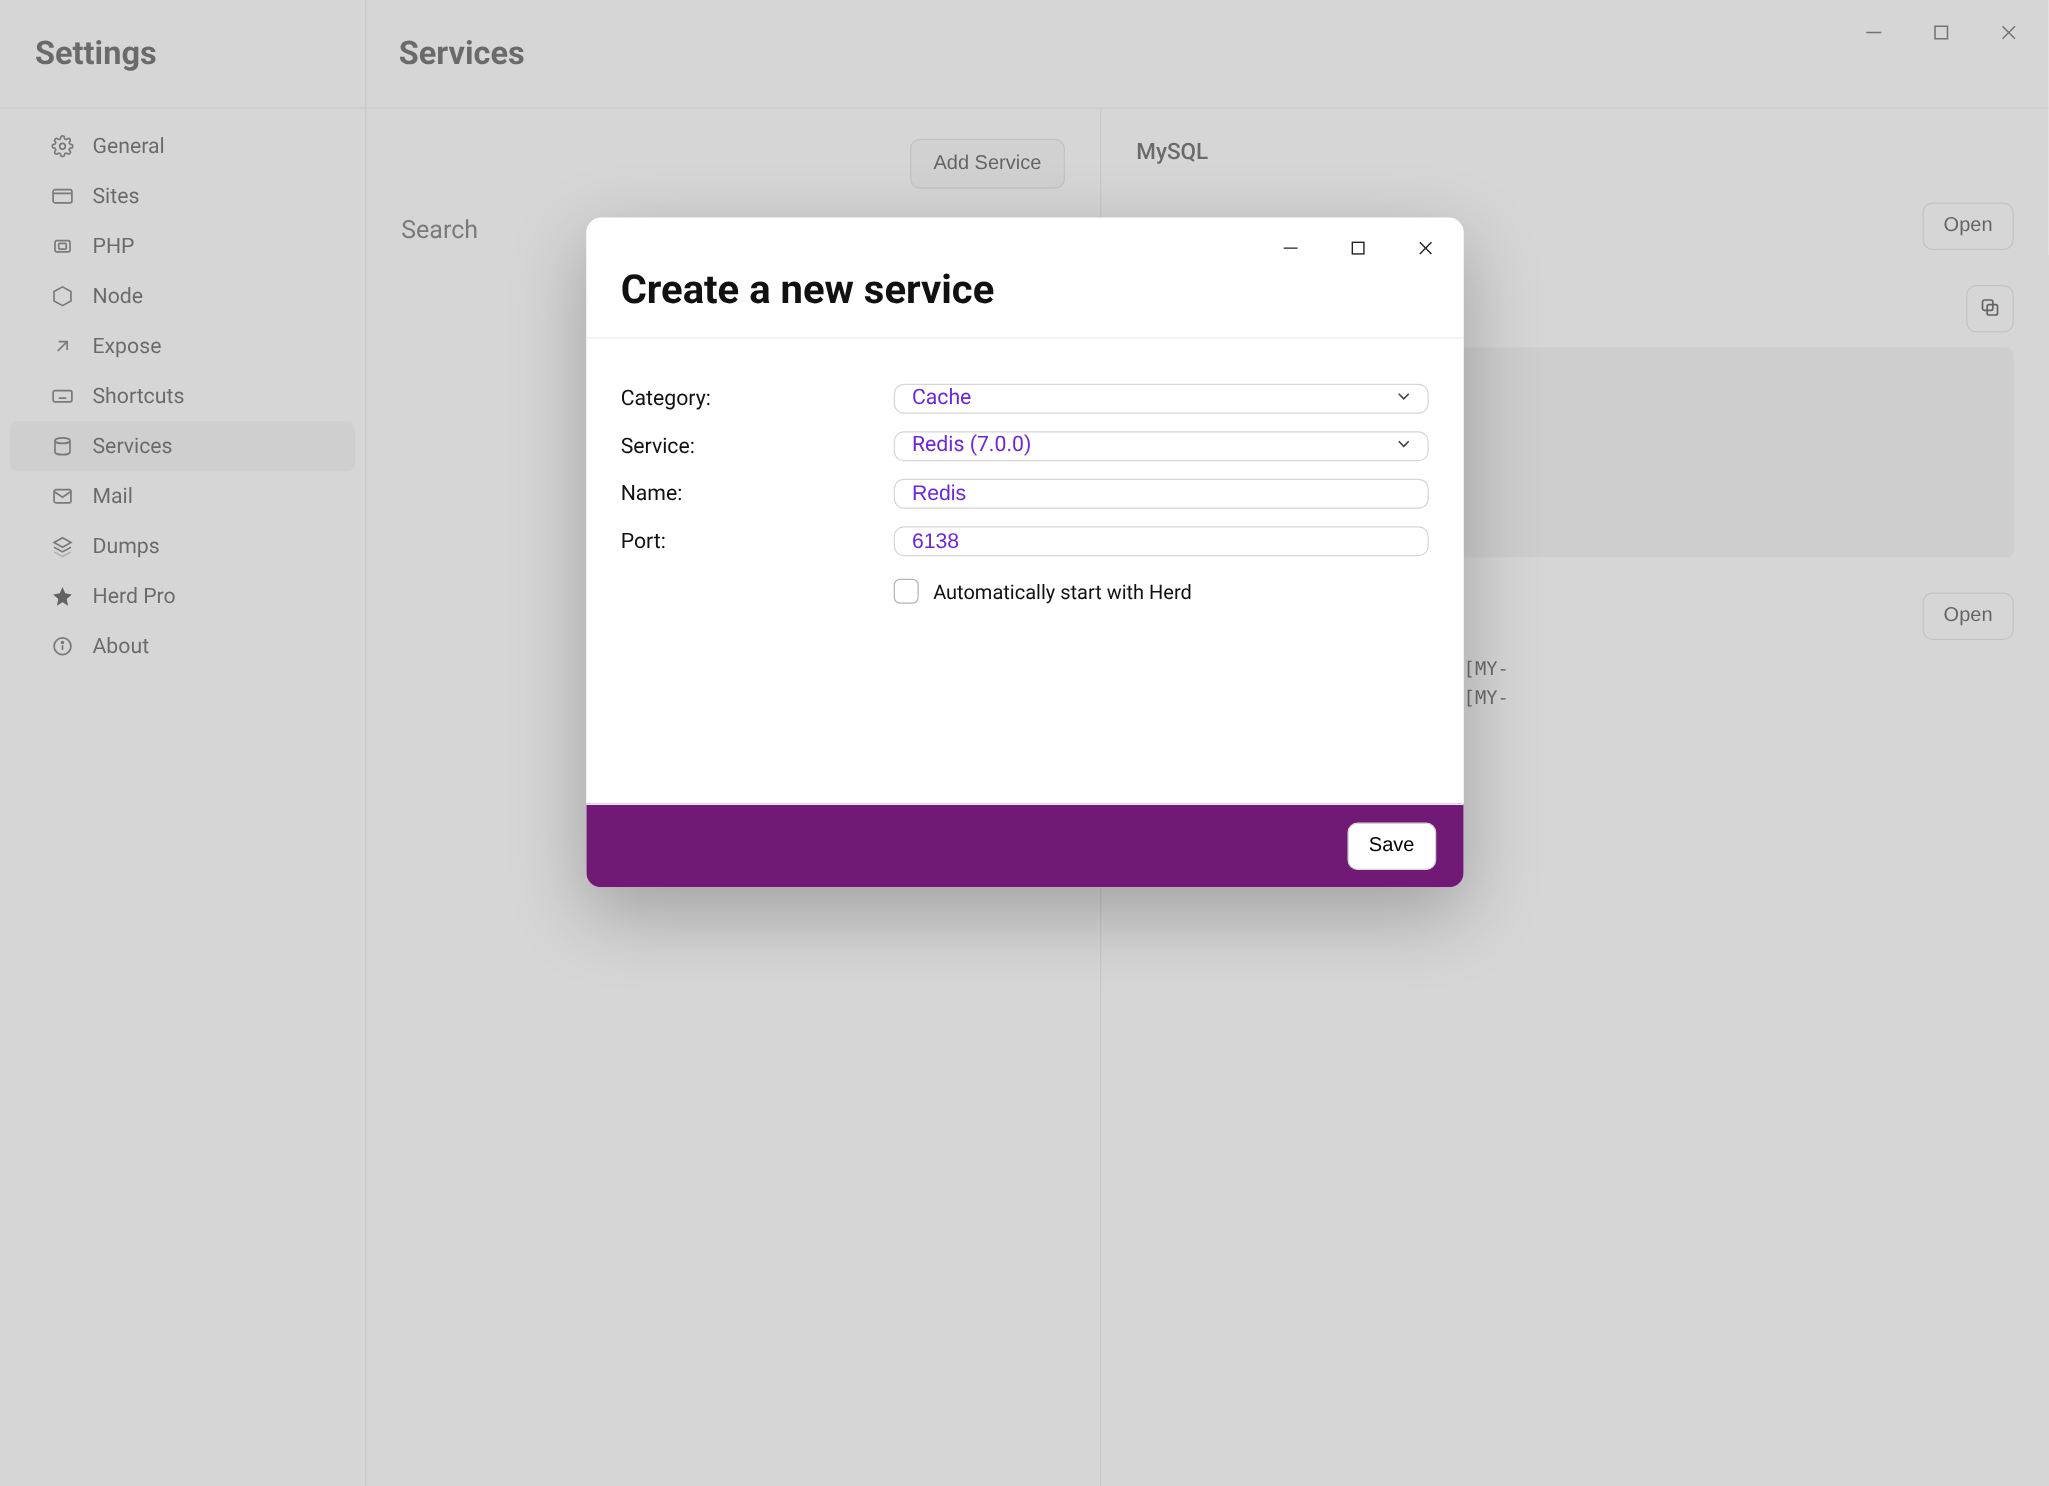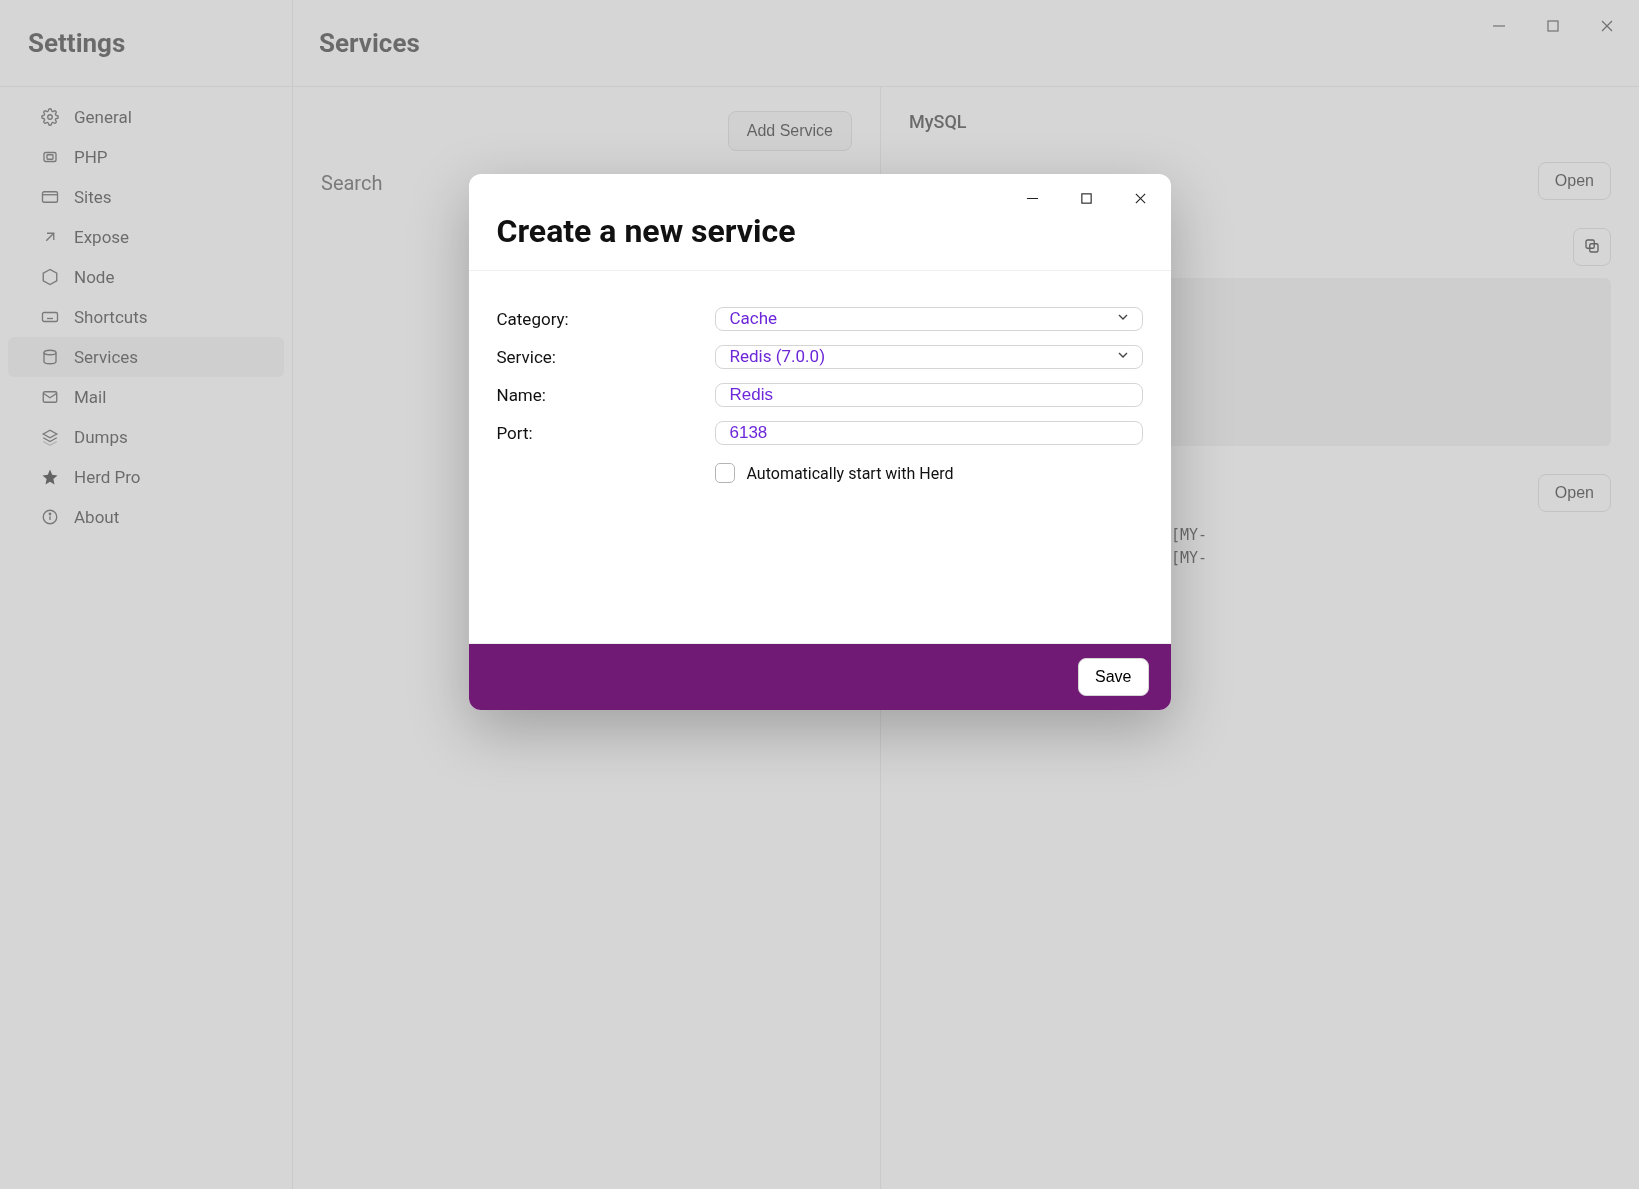--- a/index.html
+++ b/index.html
@@ -301,54 +301,54 @@
               <circle cx="12" cy="12" r="3"></circle>
               <path d="M19.4 15a1.7 1.7 0 0 0 .34 1.87l.06.06a2 2 0 1 1-2.83 2.83l-.06-.06a1.7 1.7 0 0 0-1.87-.34 1.7 1.7 0 0 0-1 1.56V21a2 2 0 0 1-4 0v-.07a1.7 1.7 0 0 0-1-1.56 1.7 1.7 0 0 0-1.87.34l-.06.06a2 2 0 1 1-2.83-2.83l.06-.06a1.7 1.7 0 0 0 .34-1.87 1.7 1.7 0 0 0-1.56-1H3a2 2 0 0 1 0-4h.07a1.7 1.7 0 0 0 1.56-1 1.7 1.7 0 0 0-.34-1.87l-.06-.06a2 2 0 1 1 2.83-2.83l.06.06a1.7 1.7 0 0 0 1.87.34H9a1.7 1.7 0 0 0 1-1.56V3a2 2 0 0 1 4 0v.07a1.7 1.7 0 0 0 1 1.56 1.7 1.7 0 0 0 1.87-.34l.06-.06a2 2 0 1 1 2.83 2.83l-.06.06a1.7 1.7 0 0 0-.34 1.87V9a1.7 1.7 0 0 0 1.56 1H21a2 2 0 0 1 0 4h-.07a1.7 1.7 0 0 0-1.56 1z"></path>
             </svg>
         </span>
         <span>General</span>
       </div>
 
       <div class="sidebar-item">
         <span class="icon">
           <svg viewBox="0 0 24 24" fill="none" stroke="currentColor" stroke-width="1.8">
+              <rect x="2" y="5" width="20" height="14" rx="2"></rect>
+              <line x1="2" y1="9" x2="22" y2="9"></line>
+            </svg>
+        </span>
+        <span>Sites</span>
+      </div>
+
+      <div class="sidebar-item">
+        <span class="icon">
+          <svg viewBox="0 0 24 24" fill="none" stroke="currentColor" stroke-width="1.8">
               <rect x="4" y="6" width="16" height="12" rx="2"></rect>
               <rect x="8" y="9" width="8" height="6" rx="1"></rect>
             </svg>
         </span>
         <span>PHP</span>
       </div>
 
       <div class="sidebar-item">
         <span class="icon">
           <svg viewBox="0 0 24 24" fill="none" stroke="currentColor" stroke-width="1.8">
-              <rect x="2" y="5" width="20" height="14" rx="2"></rect>
-              <line x1="2" y1="9" x2="22" y2="9"></line>
-            </svg>
-        </span>
-        <span>Sites</span>
+              <path d="M12 2 3 7v10l9 5 9-5V7l-9-5z"></path>
+            </svg>
+        </span>
+        <span>Node</span>
       </div>
 
       <div class="sidebar-item">
         <span class="icon">
           <svg viewBox="0 0 24 24" fill="none" stroke="currentColor" stroke-width="1.8">
               <path d="M7 17 17 7"></path>
               <path d="M8 7h9v9"></path>
             </svg>
         </span>
         <span>Expose</span>
-      </div>
-
-      <div class="sidebar-item">
-        <span class="icon">
-          <svg viewBox="0 0 24 24" fill="none" stroke="currentColor" stroke-width="1.8">
-              <path d="M12 2 3 7v10l9 5 9-5V7l-9-5z"></path>
-            </svg>
-        </span>
-        <span>Node</span>
       </div>
 
       <div class="sidebar-item">
         <span class="icon">
           <svg viewBox="0 0 24 24" fill="none" stroke="currentColor" stroke-width="1.8">
               <rect x="2" y="6" width="20" height="12" rx="2"></rect>
               <line x1="6" y1="10" x2="6" y2="10"></line>
               <line x1="10" y1="10" x2="10" y2="10"></line>
               <line x1="14" y1="10" x2="14" y2="10"></line>
               <line x1="18" y1="10" x2="18" y2="10"></line>

